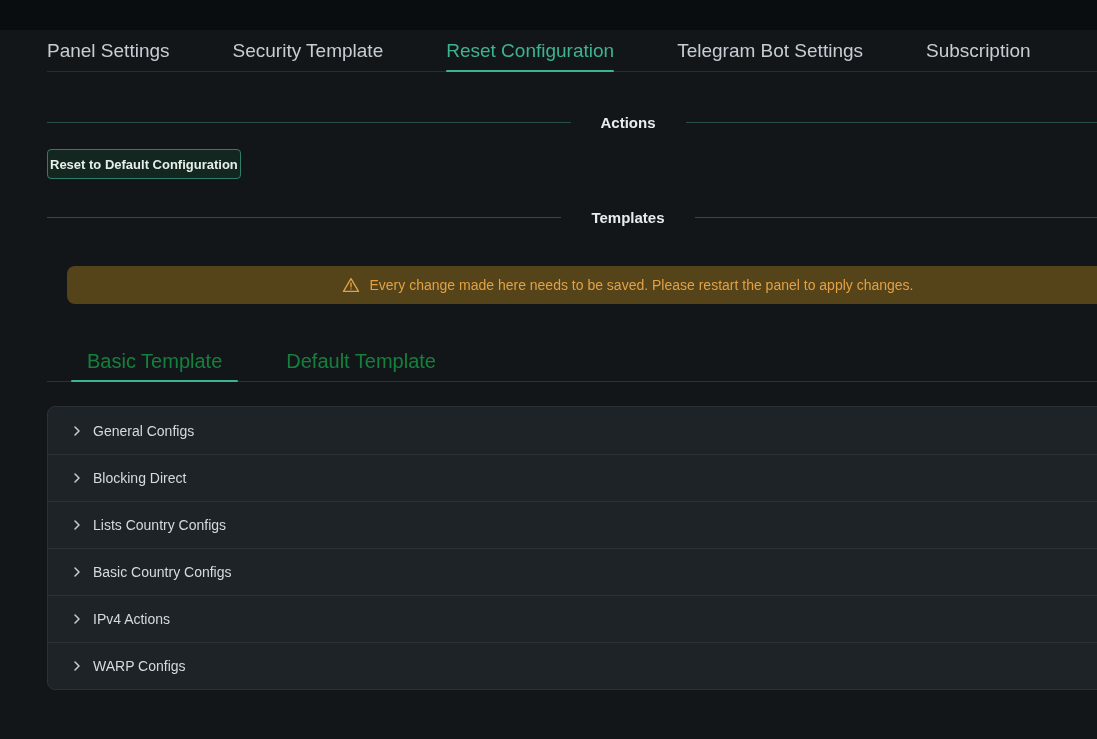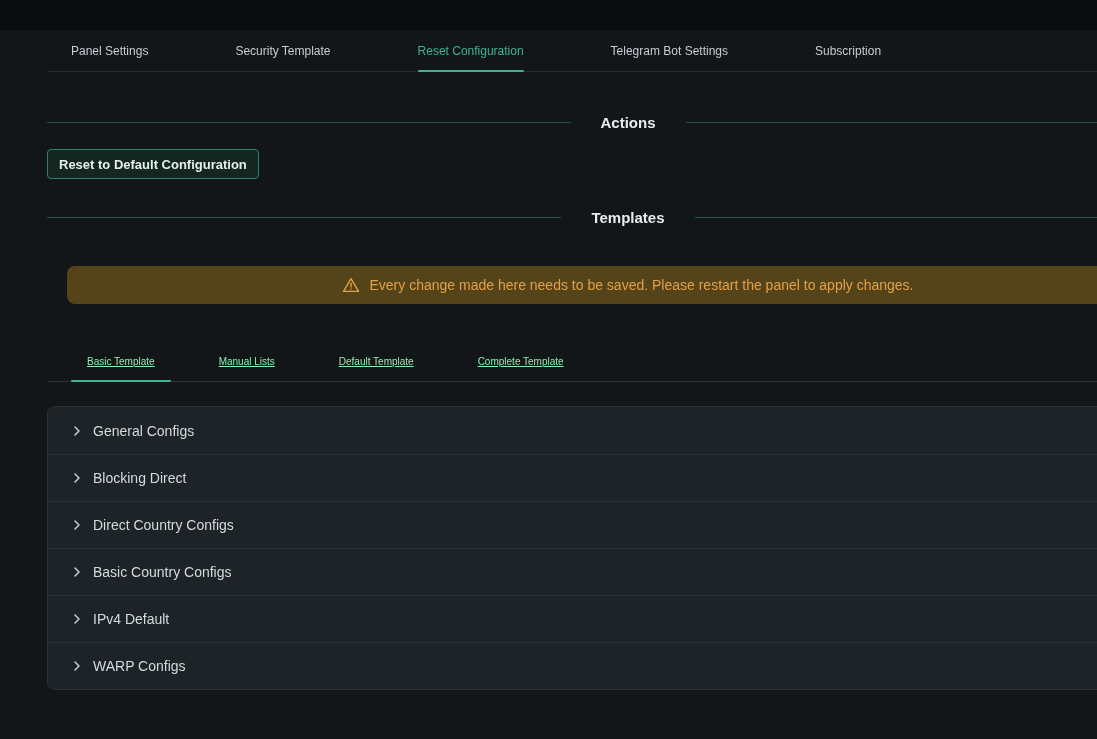--- a/index.html
+++ b/index.html
@@ -16,52 +16,52 @@
     color:#d3d9de;
   }
   .topbar{height:30px;background:#0a0d10;}
   .page{width:1162px;margin-left:47px;}
 
   .tabs{display:flex;align-items:stretch;}
   .main-tabs{height:42px;border-bottom:1px solid #252c32;}
   .main-tabs .tab{
     display:flex;align-items:center;
     margin-right:63px;
-    font-size:12px;color:#c6cdd3;cursor:pointer;position:relative;white-space:nowrap;margin-left:24px;
+    font-size:19px;color:#c6cdd3;cursor:pointer;position:relative;white-space:nowrap;
   }
   .tab.active{color:var(--accent);}
   .tab.active::after{
     content:"";position:absolute;left:0;right:0;bottom:-1px;height:2px;
     background:var(--accent);border-radius:2px;
   }
 
   .divider{display:flex;align-items:center;gap:30px;margin-top:42px;}
   .divider .line{flex:1;height:1px;background:#2a4f45;}
   .divider .label{font-size:15px;font-weight:bold;color:#e9ecee;white-space:nowrap;}
   .divider.templates{margin-top:30px;}
 
   .reset-btn{
-    margin-top:18px;height:30px;padding:0 11px;
+    margin-top:18px;height:30px;padding:0 2px;
     background:#142620;border:1px solid #2f7e67;border-radius:4px;
     color:#e6efe9;font-size:13px;font-family:inherit;font-weight:bold;
     display:inline-flex;align-items:center;cursor:pointer;
   }
 
   .alert{
     margin:40px 20px 0;height:38px;border-radius:8px;
     background:var(--warning-bg);
     display:flex;align-items:center;justify-content:center;gap:9px;
     color:var(--warning-text);font-size:14px;
   }
   .alert .icon{display:flex;align-items:center;}
 
   .sub-tabs{margin-top:38px;height:40px;border-bottom:1px solid #2b3136;padding-left:24px;}
   .sub-tabs .tab{
     display:flex;align-items:center;padding:0 16px;margin-right:32px;
-    font-size:10px;color:#86efac;cursor:pointer;position:relative;white-space:nowrap;text-decoration:underline;
+    font-size:20px;color:#15803d;cursor:pointer;position:relative;white-space:nowrap;
   }
 
   .collapse{
     margin-top:24px;border:1px solid #2b3136;border-radius:8px;
     background:#1d2327;overflow:hidden;
   }
   .collapse .panel{
     height:47px;display:flex;align-items:center;gap:10px;
     padding:0 16px 0 23px;border-top:1px solid #2b3136;cursor:pointer;
     font-size:14px;color:#d5dade;
@@ -104,23 +104,21 @@
         <path d="M12 3.5 L22 20.5 H2 Z"></path>
         <line x1="12" y1="9.5" x2="12" y2="14.5" stroke-linecap="round"></line>
         <circle cx="12" cy="17.3" r="0.9" fill="#e2a145" stroke="none"></circle>
       </svg>
     </span>
     <span>Every change made here needs to be saved. Please restart the panel to apply changes.</span>
   </div>
 
   <div class="tabs sub-tabs">
     <div class="tab active">Basic Template</div>
-    <div class="tab">Manual Lists</div>
     <div class="tab">Default Template</div>
-    <div class="tab">Complete Template</div>
   </div>
 
   <div class="collapse">
     <div class="panel">
       <span class="chev">
         <svg viewBox="0 0 12 12" width="12" height="12">
             <path d="M4 2 L8 6 L4 10" stroke="#c8ced3" stroke-width="1.5" fill="none" stroke-linecap="round" stroke-linejoin="round"></path>
           </svg>
       </span>
       <span>General Configs</span>
@@ -132,37 +130,37 @@
           </svg>
       </span>
       <span>Blocking Direct</span>
     </div>
     <div class="panel">
       <span class="chev">
         <svg viewBox="0 0 12 12" width="12" height="12">
             <path d="M4 2 L8 6 L4 10" stroke="#c8ced3" stroke-width="1.5" fill="none" stroke-linecap="round" stroke-linejoin="round"></path>
           </svg>
       </span>
-      <span>Direct Country Configs</span>
+      <span>Lists Country Configs</span>
     </div>
     <div class="panel">
       <span class="chev">
         <svg viewBox="0 0 12 12" width="12" height="12">
             <path d="M4 2 L8 6 L4 10" stroke="#c8ced3" stroke-width="1.5" fill="none" stroke-linecap="round" stroke-linejoin="round"></path>
           </svg>
       </span>
       <span>Basic Country Configs</span>
     </div>
     <div class="panel">
       <span class="chev">
         <svg viewBox="0 0 12 12" width="12" height="12">
             <path d="M4 2 L8 6 L4 10" stroke="#c8ced3" stroke-width="1.5" fill="none" stroke-linecap="round" stroke-linejoin="round"></path>
           </svg>
       </span>
-      <span>IPv4 Default</span>
+      <span>IPv4 Actions</span>
     </div>
     <div class="panel">
       <span class="chev">
         <svg viewBox="0 0 12 12" width="12" height="12">
             <path d="M4 2 L8 6 L4 10" stroke="#c8ced3" stroke-width="1.5" fill="none" stroke-linecap="round" stroke-linejoin="round"></path>
           </svg>
       </span>
       <span>WARP Configs</span>
     </div>
   </div>

